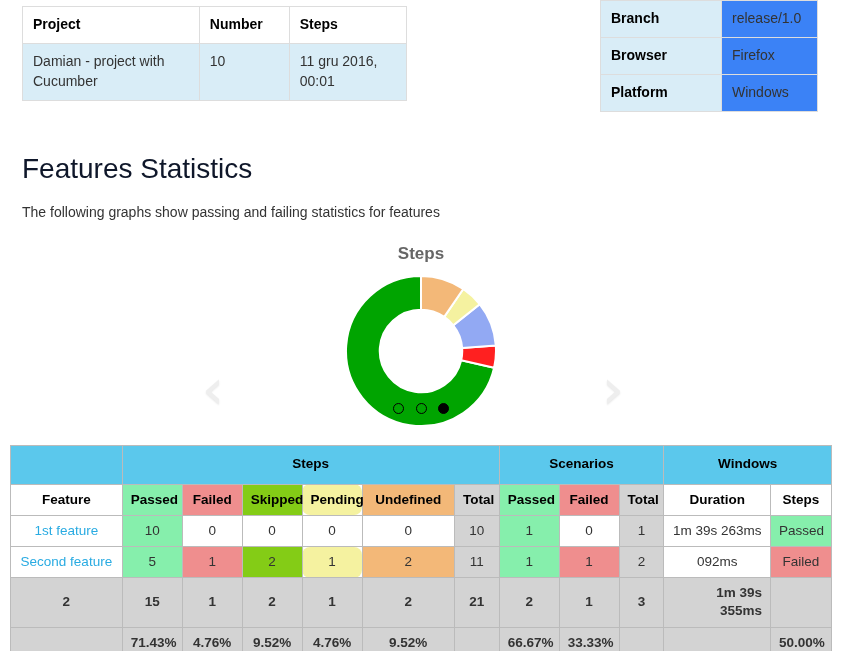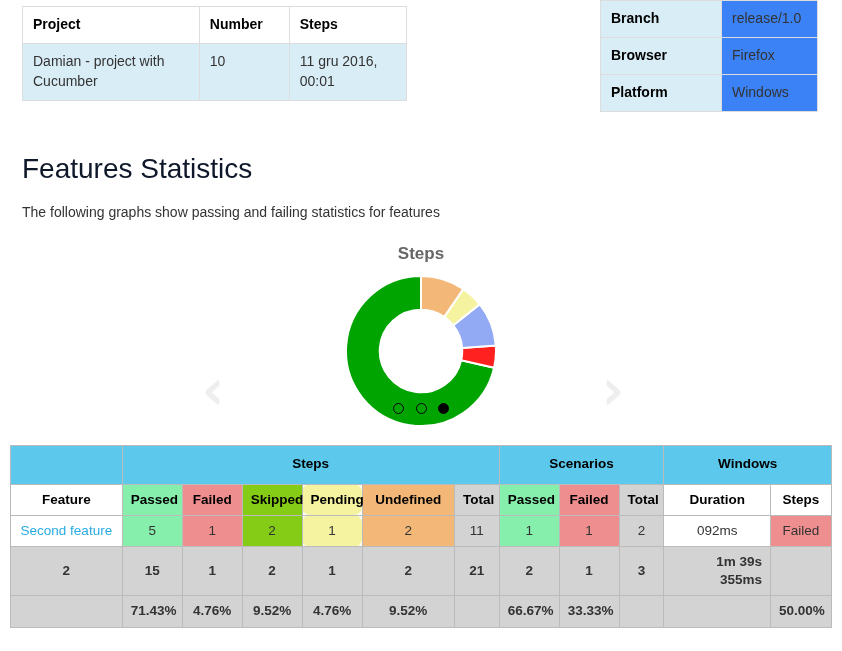--- a/index.html
+++ b/index.html
@@ -308,20 +308,34 @@
         <th class="c-total">Total</th>
         <th class="c-passed">Passed</th>
         <th class="c-failed">Failed</th>
         <th class="c-total">Total</th>
         <th class="c-plain">Duration</th>
         <th class="c-plain">Steps</th>
       </tr>
     </thead>
     <tbody>
 
+      <tr>
+        <td class="feature-cell"><a href="#">1st feature</a></td>
+        <td class="c-passed">10</td>
+        <td class="c-plain">0</td>
+        <td class="c-plain">0</td>
+        <td class="c-plain">0</td>
+        <td class="c-plain">0</td>
+        <td class="c-total">10</td>
+        <td class="c-passed">1</td>
+        <td class="c-plain">0</td>
+        <td class="c-total">1</td>
+        <td class="duration-cell">1m 39s 263ms</td>
+        <td class="c-passed">Passed</td>
+      </tr>
 
       <tr>
         <td class="feature-cell"><a href="#">Second feature</a></td>
         <td class="c-passed">5</td>
         <td class="c-failed">1</td>
         <td class="c-skipped">2</td>
         <td class="c-pending">1</td>
         <td class="c-undefined">2</td>
         <td class="c-total">11</td>
         <td class="c-passed">1</td>

